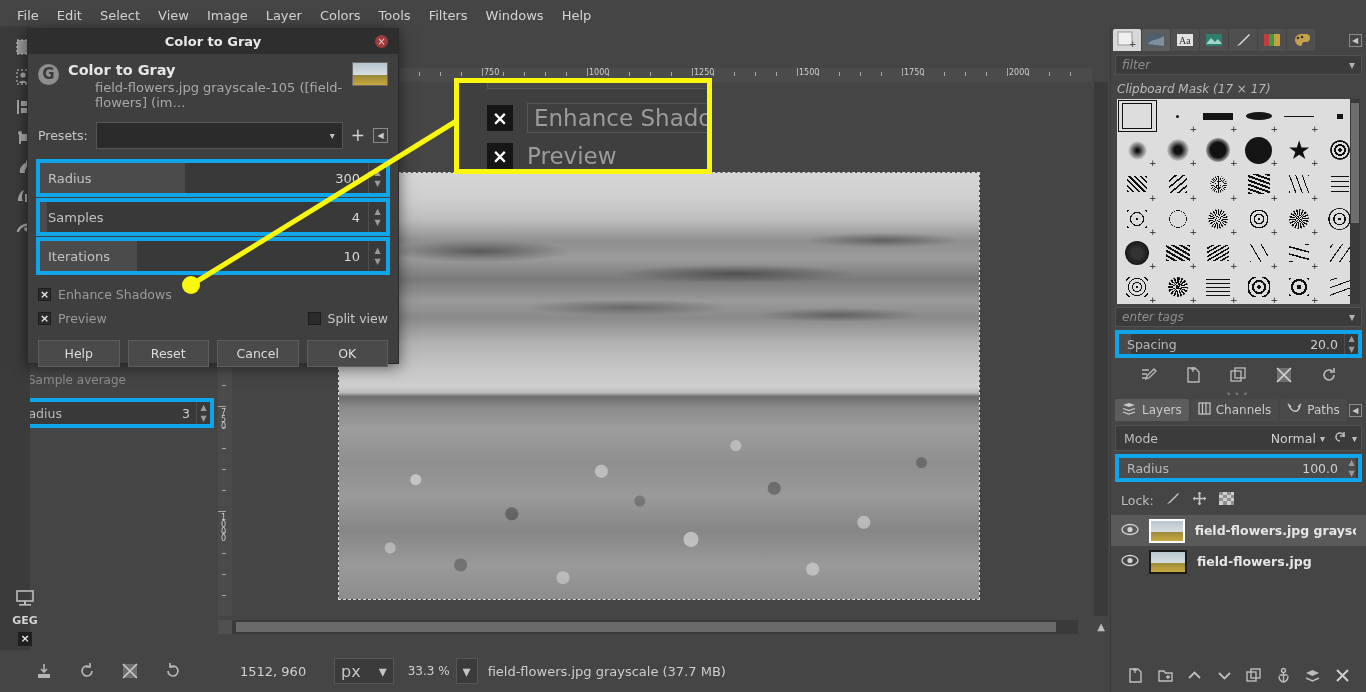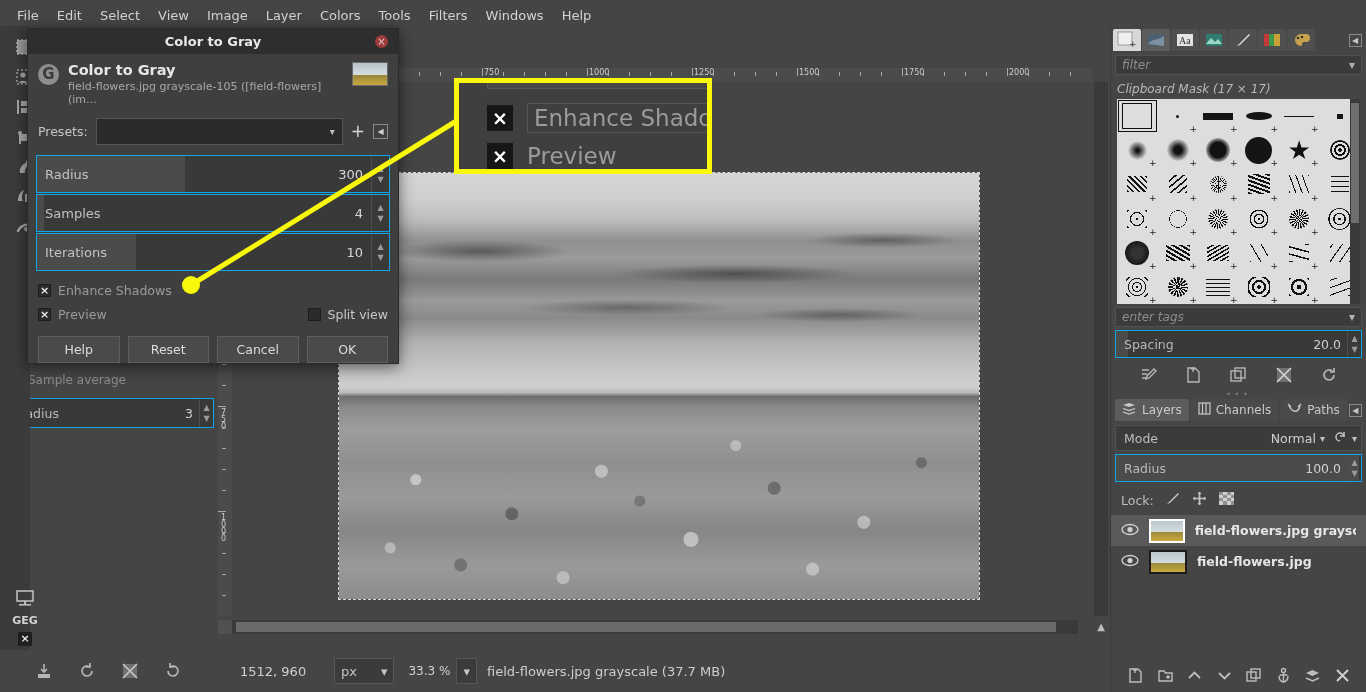--- a/index.html
+++ b/index.html
@@ -53,21 +53,21 @@
   .chkbox {
     width: 13px; height: 13px; background: #2b2b2b; border: 1px solid #1d1d1d;
     display: flex; align-items: center; justify-content: center;
     color: #e8e8e8; font-size: 11px; line-height: 1; font-weight: bold;
   }
   .chkbox.off { color: transparent; }
   .dim { color: #8c8c8c; }
 
   .spin {
     position: relative; height: 30px; background: #393939;
-    border: 1px solid #0ea5e9; display: flex; align-items: center;
+    border: 4px solid #0ea5e9; display: flex; align-items: center;
     overflow: hidden;
   }
   .spin .fill {
     position: absolute; left: 0; top: 0; bottom: 0; background: #4b4b4b;
   }
   .spin .lbl { position: relative; padding-left: 8px; color: #b9b9b9; font-size: 12.5px; }
   .spin .val { position: relative; margin-left: auto; padding-right: 6px; color: #cfcfcf; font-size: 12.5px; }
   .spin .arrows {
     position: relative; width: 14px; height: 100%;
     display: flex; flex-direction: column; align-items: center;
@@ -163,22 +163,22 @@
 
   
   .statusbar {
     position: absolute; left: 216px; top: 650px; width: 894px; height: 42px;
     background: #454545; display: flex; align-items: center; gap: 10px;
     padding-left: 24px;
   }
   .statusbar .pos { color: #d0d0d0; font-size: 13px; min-width: 84px; }
   .unitsel, .zoomsel {
     background: #3b3b3b; border: 1px solid #565656; height: 26px;
-    display: flex; align-items: center; gap: 24px; padding: 0 6px;
-    color: #c4c4c4; font-size: 13px;
+    display: flex; align-items: center; gap: 18px; padding: 0 6px;
+    color: #c4c4c4; font-size: 16px;
   }
   .zoomwrap { display: flex; align-items: center; gap: 2px; }
   .zoomval { color: #d0d0d0; font-size: 12px; padding: 0 4px; }
   .statusmsg { color: #cdcdcd; font-size: 13px; }
 
   .bottomtools {
     position: absolute; left: 0; top: 650px; width: 216px; height: 42px;
     background: #454545; display: flex; align-items: center;
     justify-content: space-around; padding: 0 22px;
   }
@@ -288,21 +288,21 @@
     border-radius: 50%; background: #9d3c3c; color: #e8c7c7; font-size: 10px;
     line-height: 13px; text-align: center;
   }
   .dlg-head { display: flex; align-items: flex-start; gap: 9px; padding: 8px 10px 6px 10px; }
   .gicon {
     width: 21px; height: 21px; border-radius: 50%; background: #8e8e8e;
     color: #3b3b3b; font-weight: bold; font-size: 15px; text-align: center;
     line-height: 21px; flex: none; margin-top: 2px;
   }
   .dlg-head .ht { color: #e6e6e6; font-size: 14.5px; font-weight: bold; }
-  .dlg-head .hs { color: #a8a8a8; font-size: 11px; margin-top: 2px; }
+  .dlg-head .hs { color: #a8a8a8; font-size: 13px; margin-top: 2px; margin-left: 27px; }
   .headthumb {
     margin-left: auto; width: 36px; height: 24px; border: 1px solid #6a6a6a;
     position: relative; overflow: hidden; flex: none;
   }
   .headthumb .sky { position:absolute; left:0; right:0; top:0; height:55%;
     background: linear-gradient(to bottom,#b6c4cd,#d8dee1); }
   .headthumb .grnd { position:absolute; left:0; right:0; bottom:0; height:45%;
     background: linear-gradient(to bottom,#97873a,#c9a83e); }
 
   .presets { display: flex; align-items: center; gap: 8px; padding: 6px 10px 10px 10px; }

